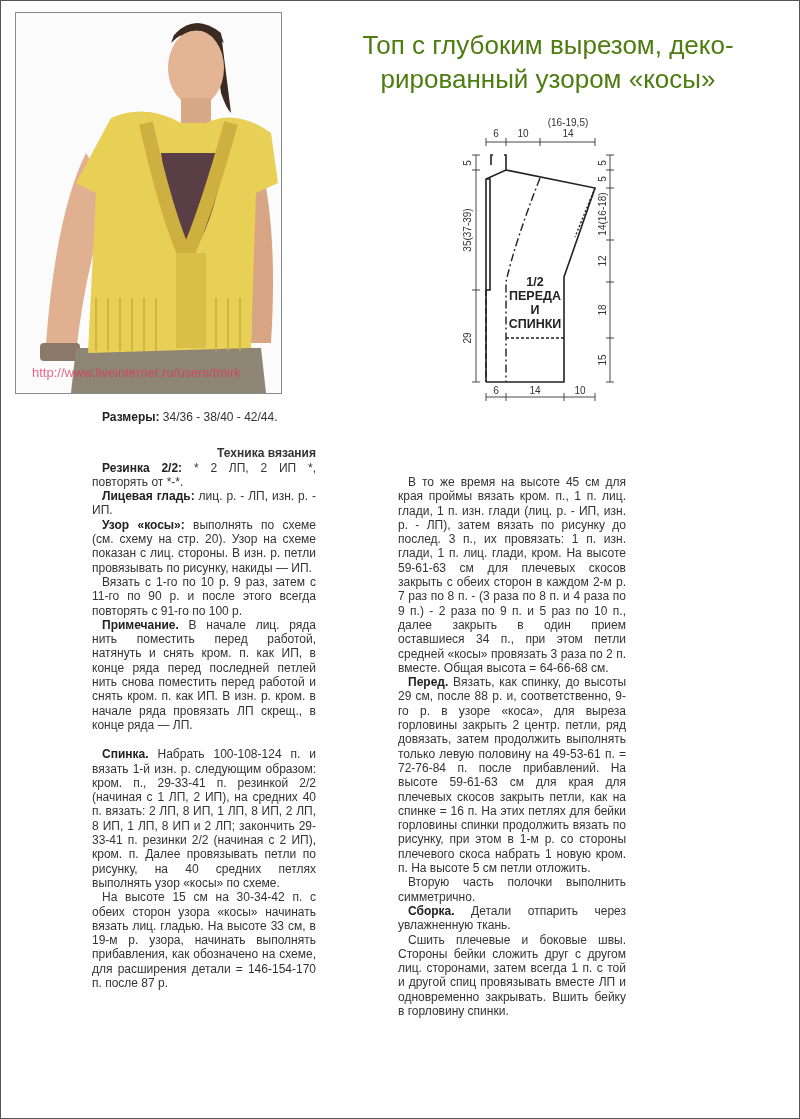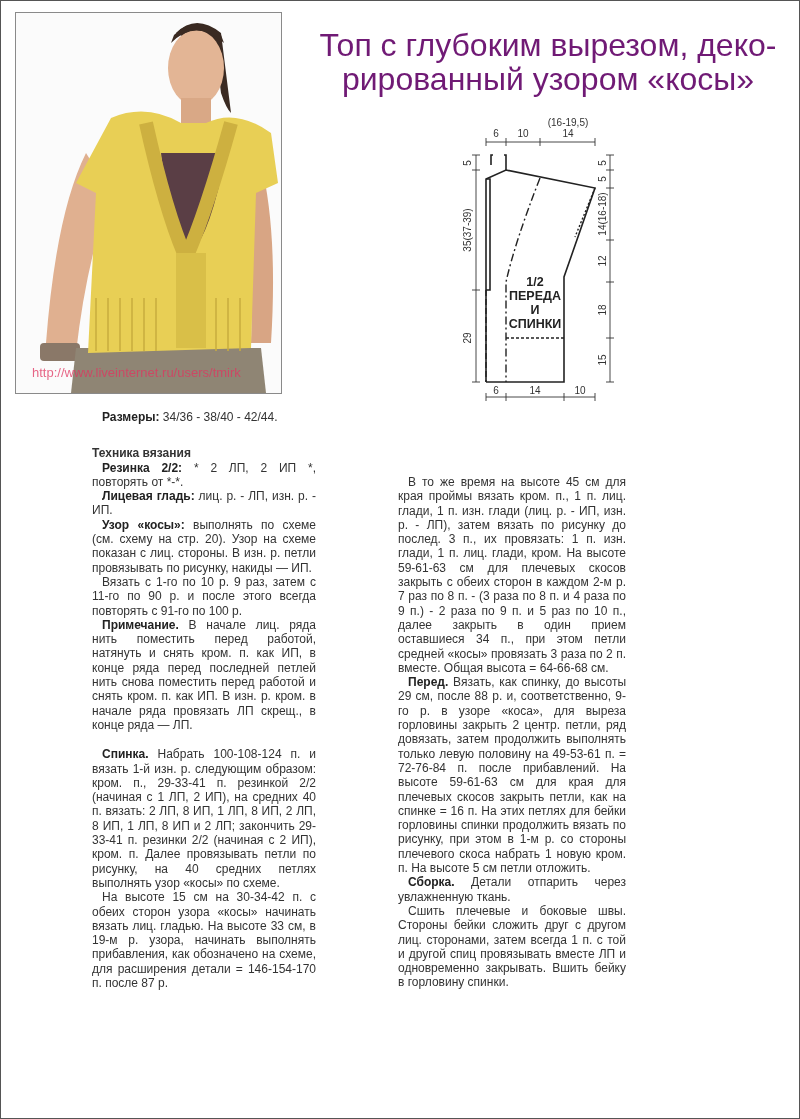--- a/index.html
+++ b/index.html
@@ -14,32 +14,32 @@
     border:1px solid #8a8a8a; background:#fdfdfd; overflow:hidden;
   }
   .photo svg { position:absolute; left:0; top:0; }
   .watermark {
     position:absolute; left:16px; top:20px; width:240px; top:352px;
     color:#e0345f; font-size:13px; opacity:0.75; white-space:nowrap;
   }
   
   .title {
     position:absolute; left:318px; top:28px; width:460px;
-    color:#701a75; font-size:32px; line-height:34px; text-align:center;
+    color:#4d7c0f; font-size:26px; line-height:34px; text-align:center;
   }
   
   .schematic { position:absolute; left:440px; top:112px; }
   .schematic text { font-family:"Liberation Sans", sans-serif; font-size:10px; fill:#333; }
   .schematic .lbl { font-weight:bold; font-size:12.5px; fill:#222; }
   
   .col { position:absolute; font-size:12px; line-height:14.3px; color:#333; }
   .col p { margin:0; text-align:justify; text-indent:10px; }
   .col p.gap { margin-top:10px; }
   .col b { color:#222; }
-  .col .heading { text-align:left; font-weight:bold; text-indent:0; margin-top:22px; }
+  .col .heading { text-align:right; font-weight:bold; text-indent:0; margin-top:22px; }
   .left { left:92px; top:410px; width:224px; }
   .right { left:398px; top:475px; width:228px; }
 </style>
 </head>
 <body>
 
 <div class="page-border"></div>
 
 <div class="photo">
   <svg width="265" height="380" viewBox="0 0 265 380">
@@ -165,15 +165,16 @@
   <p><b>Узор «косы»:</b><span> выполнять по схеме (см. схему на стр. 20). Узор на схеме показан с лиц. стороны. В изн. р. петли провязывать по рисунку, накиды — ИП.</span></p>
   <p>Вязать с 1-го по 10 р. 9 раз, затем с 11-го по 90 р. и после этого всегда повторять с 91-го по 100 р.</p>
   <p class="gap" style="margin-top:0"><b>Примечание.</b><span> В начале лиц. ряда нить поместить перед работой, натянуть и снять кром. п. как ИП, в конце ряда перед последней петлей нить снова поместить перед работой и снять кром. п. как ИП. В изн. р. кром. в начале ряда провязать ЛП скрещ., в конце ряда — ЛП.</span></p>
   <p class="gap" style="margin-top:15px"><b>Спинка.</b><span> Набрать 100-108-124 п. и вязать 1-й изн. р. следующим образом: кром. п., 29-33-41 п. резинкой 2/2 (начиная с 1 ЛП, 2 ИП), на средних 40 п. вязать: 2 ЛП, 8 ИП, 1 ЛП, 8 ИП, 2 ЛП, 8 ИП, 1 ЛП, 8 ИП и 2 ЛП; закончить 29-33-41 п. резинки 2/2 (начиная с 2 ИП), кром. п. Далее провязывать петли по рисунку, на 40 средних петлях выполнять узор «косы» по схеме.</span></p>
   <p>На высоте 15 см на 30-34-42 п. с обеих сторон узора «косы» начинать вязать лиц. гладью. На высоте 33 см, в 19-м р. узора, начинать выполнять прибавления, как обозначено на схеме, для расширения детали = 146-154-170 п. после 87 р.</p>
 </div>
 
 <div class="col right">
   <p>В то же время на высоте 45 см для края проймы вязать кром. п., 1 п. лиц. глади, 1 п. изн. глади (лиц. р. - ИП, изн. р. - ЛП), затем вязать по рисунку до послед. 3 п., их провязать: 1 п. изн. глади, 1 п. лиц. глади, кром. На высоте 59-61-63 см для плечевых скосов закрыть с обеих сторон в каждом 2-м р. 7 раз по 8 п. - (3 раза по 8 п. и 4 раза по 9 п.) - 2 раза по 9 п. и 5 раз по 10 п., далее закрыть в один прием оставшиеся 34 п., при этом петли средней «косы» провязать 3 раза по 2 п. вместе. Общая высота = 64-66-68 см.</p>
   <p><b>Перед.</b><span> Вязать, как спинку, до высоты 29 см, после 88 р. и, соответственно, 9-го р. в узоре «коса», для выреза горловины закрыть 2 центр. петли, ряд довязать, затем продолжить выполнять только левую половину на 49-53-61 п. = 72-76-84 п. после прибавлений. На высоте 59-61-63 см для края для плечевых скосов закрыть петли, как на спинке = 16 п. На этих петлях для бейки горловины спинки продолжить вязать по рисунку, при этом в 1-м р. со стороны плечевого скоса набрать 1 новую кром. п. На высоте 5 см петли отложить.</span></p>
+  <p>Вторую часть полочки выполнить симметрично.</p>
   <p><b>Сборка.</b><span> Детали отпарить через увлажненную ткань.</span></p>
   <p>Сшить плечевые и боковые швы. Стороны бейки сложить друг с другом лиц. сторонами, затем всегда 1 п. с той и другой спиц провязывать вместе ЛП и одновременно закрывать. Вшить бейку в горловину спинки.</p>
 </div>
 
 </body></html>

